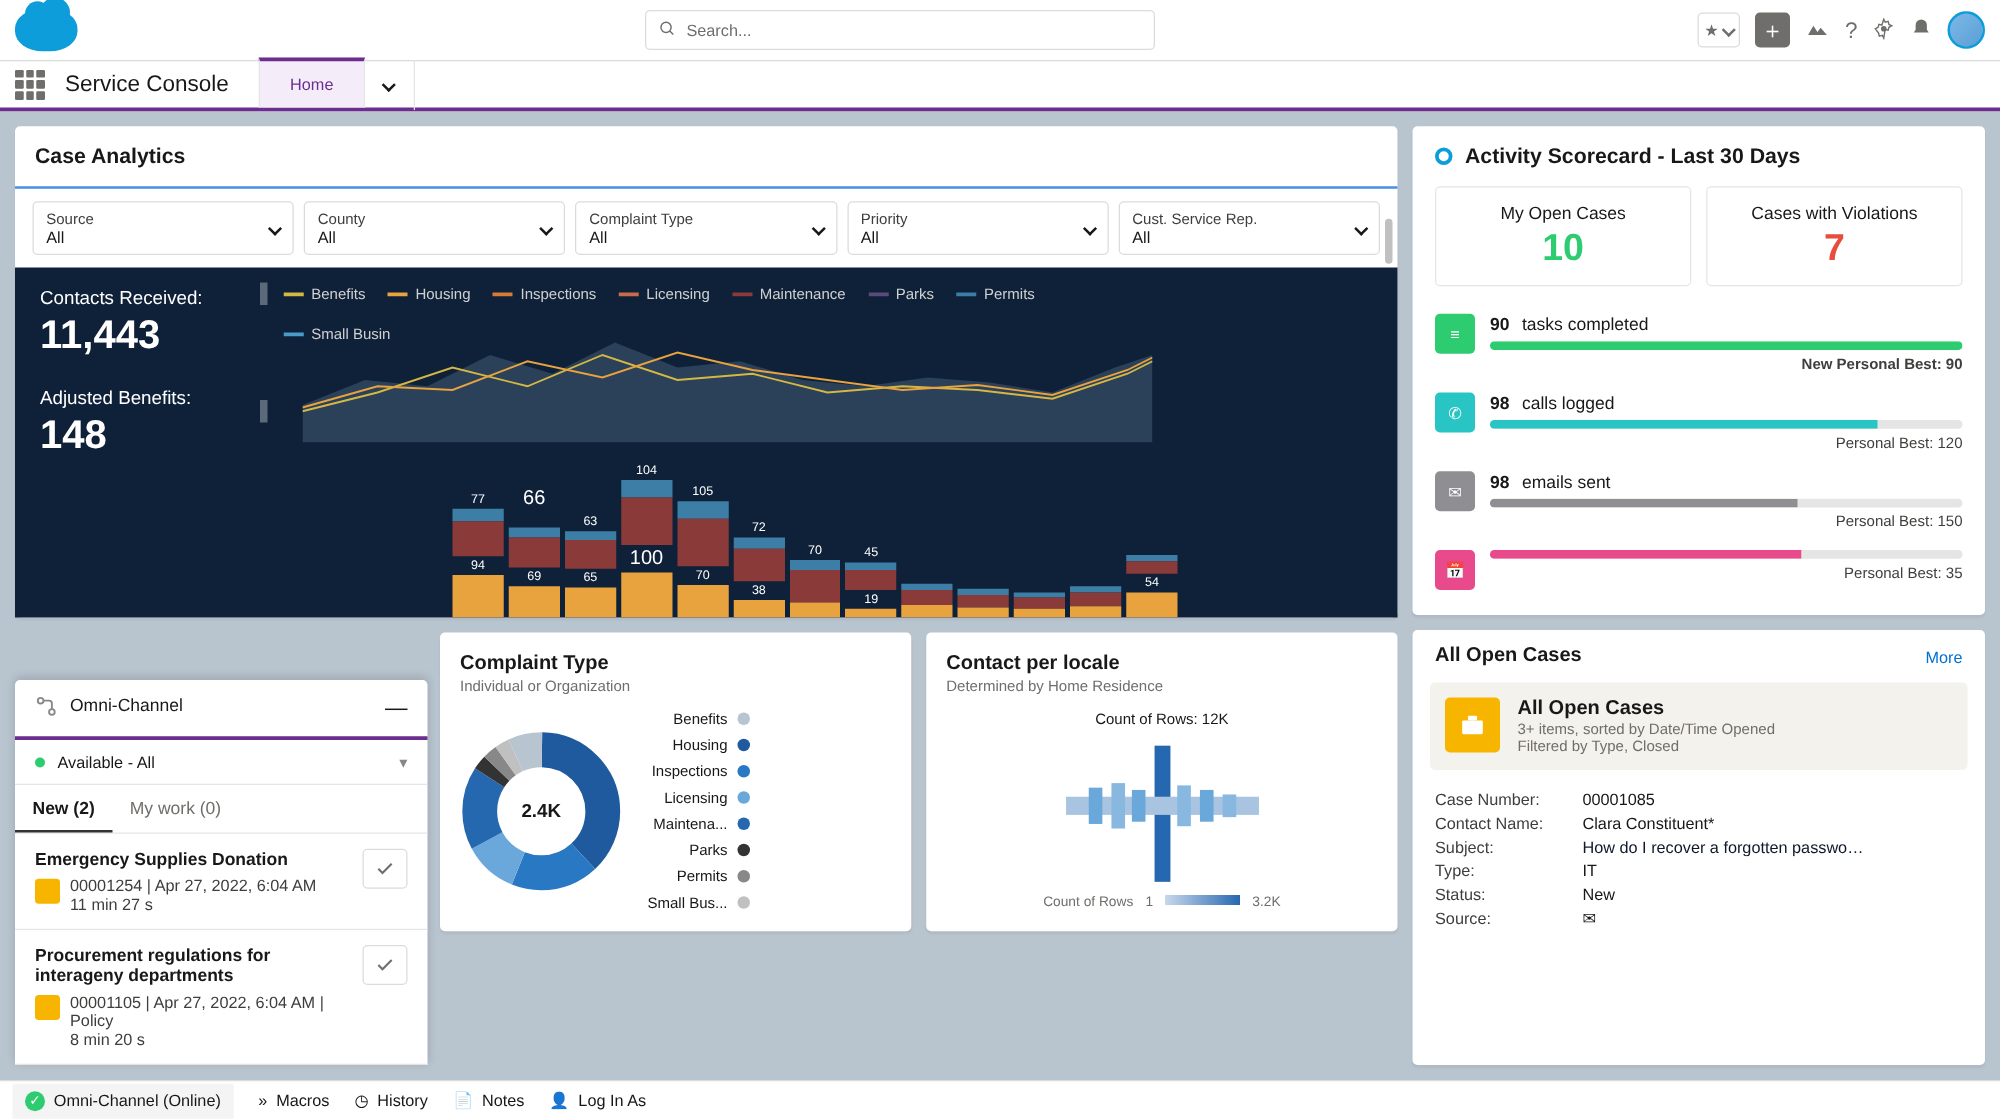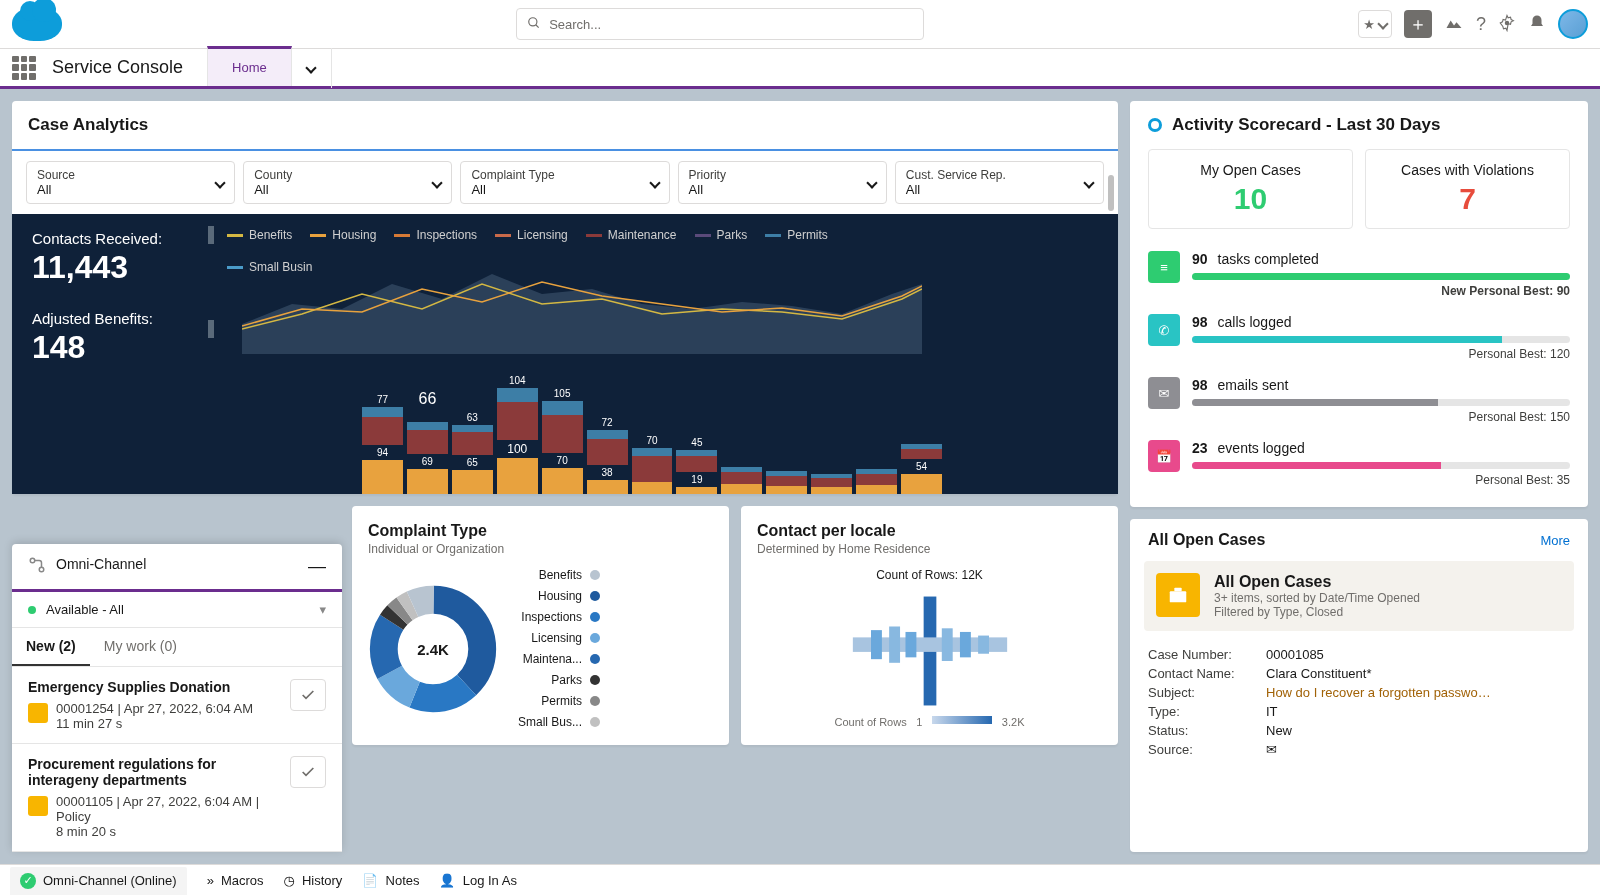--- a/index.html
+++ b/index.html
@@ -87,21 +87,21 @@
 .more-link { color:#0070d2; font-size:13px; cursor:pointer; }
 .oc-banner { margin:0 14px 10px; background:#f4f2ed; border-radius:4px; padding:12px; display:flex; gap:14px; }
 .oc-icon { width:44px; height:44px; background:#f8b500; border-radius:4px; display:flex; align-items:center; justify-content:center; }
 .oc-title { font-size:16px; font-weight:700; }
 .oc-meta { font-size:12px; color:#706e6b; }
 .case-detail { padding:4px 18px 14px; }
 .case-time { font-size:17px; font-weight:700; margin-bottom:8px; }
 .detail-row { display:flex; font-size:13px; padding:2px 0; }
 .detail-lbl { width:118px; color:#3e3e3c; }
 .detail-val { flex:1; }
-.detail-val.link { color:#a16207; cursor:pointer; white-space:nowrap; overflow:hidden; text-overflow:ellipsis; }
+.detail-val.link { color:#0f172a; cursor:pointer; white-space:nowrap; overflow:hidden; text-overflow:ellipsis; }
 .footer { position:fixed; bottom:0; left:0; right:0; height:32px; background:#fff; border-top:1px solid #dddbda; display:flex; align-items:center; padding:0 10px; gap:20px; font-size:13px; }
 .footer-item { display:flex; align-items:center; gap:7px; cursor:pointer; }
 .green-check { width:16px; height:16px; background:#2ecc71; border-radius:50%; display:flex; align-items:center; justify-content:center; color:#fff; font-size:11px; }
 .scroll-hint { width:6px; height:36px; background:#c0c0c0; border-radius:3px; }
 </style>
 </head>
 <body>
 
 <div class="topbar">
   <div class="cloud-logo"></div>
@@ -239,21 +239,21 @@
     <div style="font-size:10px;margin-bottom:2px">63</div>
     <div class="bar-seg" style="height:7px;background:#3d7ea6"></div>
     <div class="bar-seg" style="height:23px;background:#8b3a3a"></div>
     <div style="font-size:10px;margin:2px 0">65</div>
     <div class="bar-seg" style="height:24px;background:#e8a23e"></div>
   </div>
             <div class="bar-grp">
     <div style="font-size:10px;margin-bottom:2px">104</div>
     <div class="bar-seg" style="height:14px;background:#3d7ea6"></div>
     <div class="bar-seg" style="height:38px;background:#8b3a3a"></div>
-    <div style="font-size:12px;margin:2px 0">100</div>
+    <div style="font-size:16px;margin:2px 0">100</div>
     <div class="bar-seg" style="height:36px;background:#e8a23e"></div>
   </div>
             <div class="bar-grp">
     <div style="font-size:10px;margin-bottom:2px">105</div>
     <div class="bar-seg" style="height:14px;background:#3d7ea6"></div>
     <div class="bar-seg" style="height:38px;background:#8b3a3a"></div>
     <div style="font-size:10px;margin:2px 0">70</div>
     <div class="bar-seg" style="height:26px;background:#e8a23e"></div>
   </div>
             <div class="bar-grp">
@@ -499,24 +499,20 @@
               </div>
       <div class="prog-bar">
                 <div class="prog-fill" style="width:65%;background:#8e8e93"></div>
               </div>
       <div class="prog-best">Personal Best: 150</div>
     </div>
   </div>
           <div class="progress-item">
     <div class="prog-icon" style="background:#e84a8c">📅</div>
     <div class="prog-body">
-      <div class="prog-head">
-                <span class="prog-n">23</span>
-                <span>events logged</span>
-              </div>
       <div class="prog-bar">
                 <div class="prog-fill" style="width:66%;background:#e84a8c"></div>
               </div>
       <div class="prog-best">Personal Best: 35</div>
     </div>
   </div>
         </div>
     </div>
     <div class="card" style="flex:1;overflow:hidden">
       <div class="open-cases-head">

